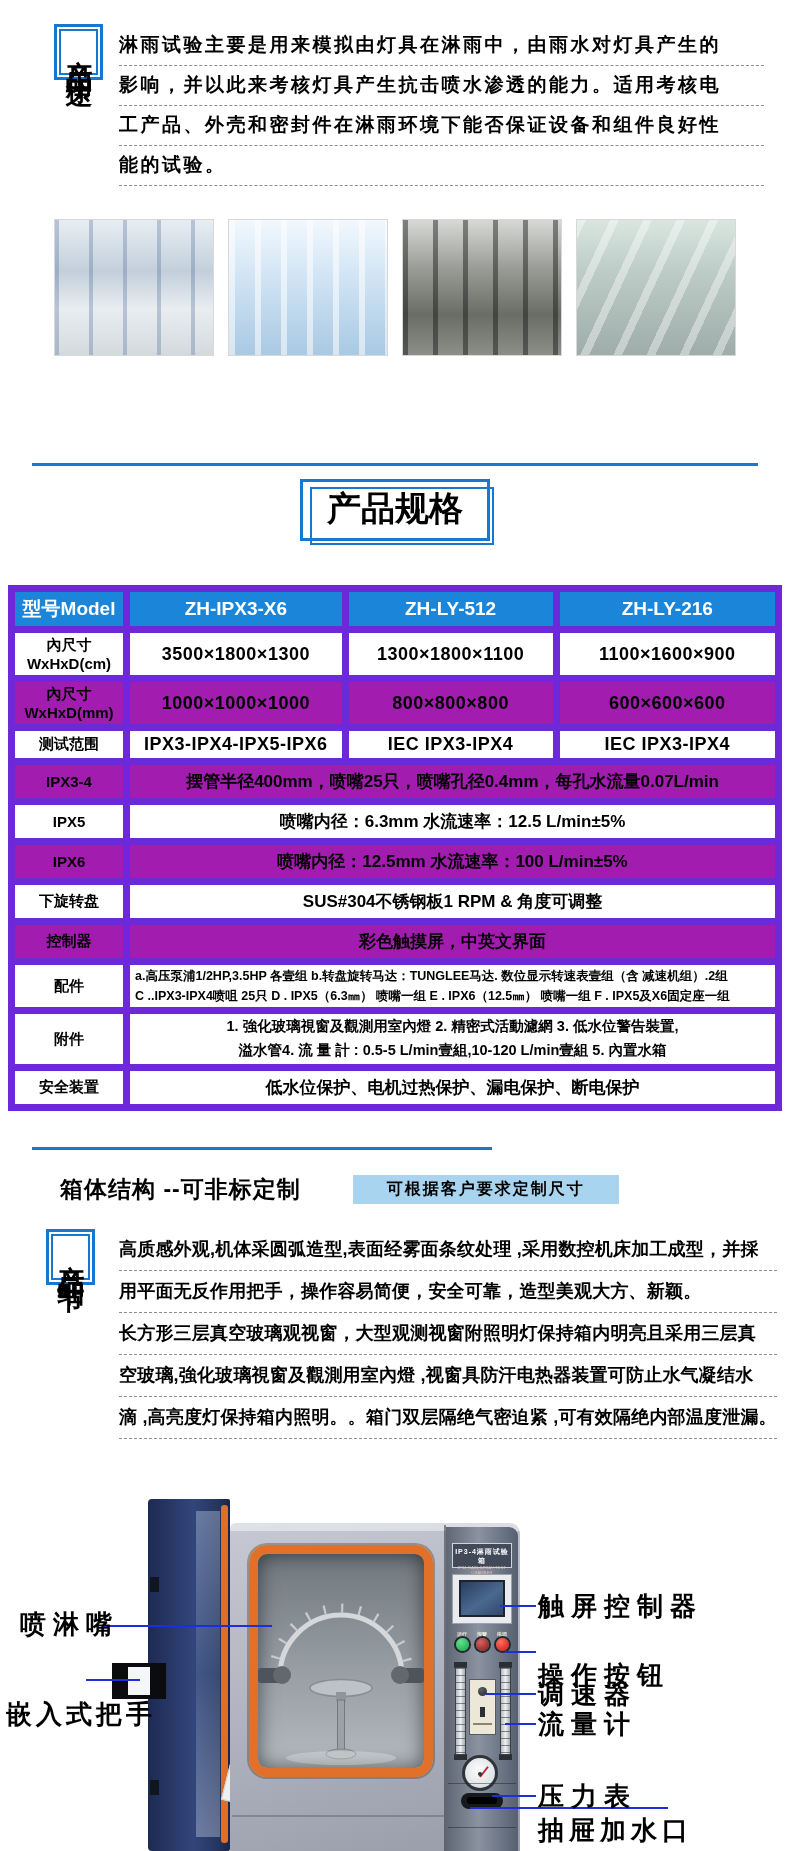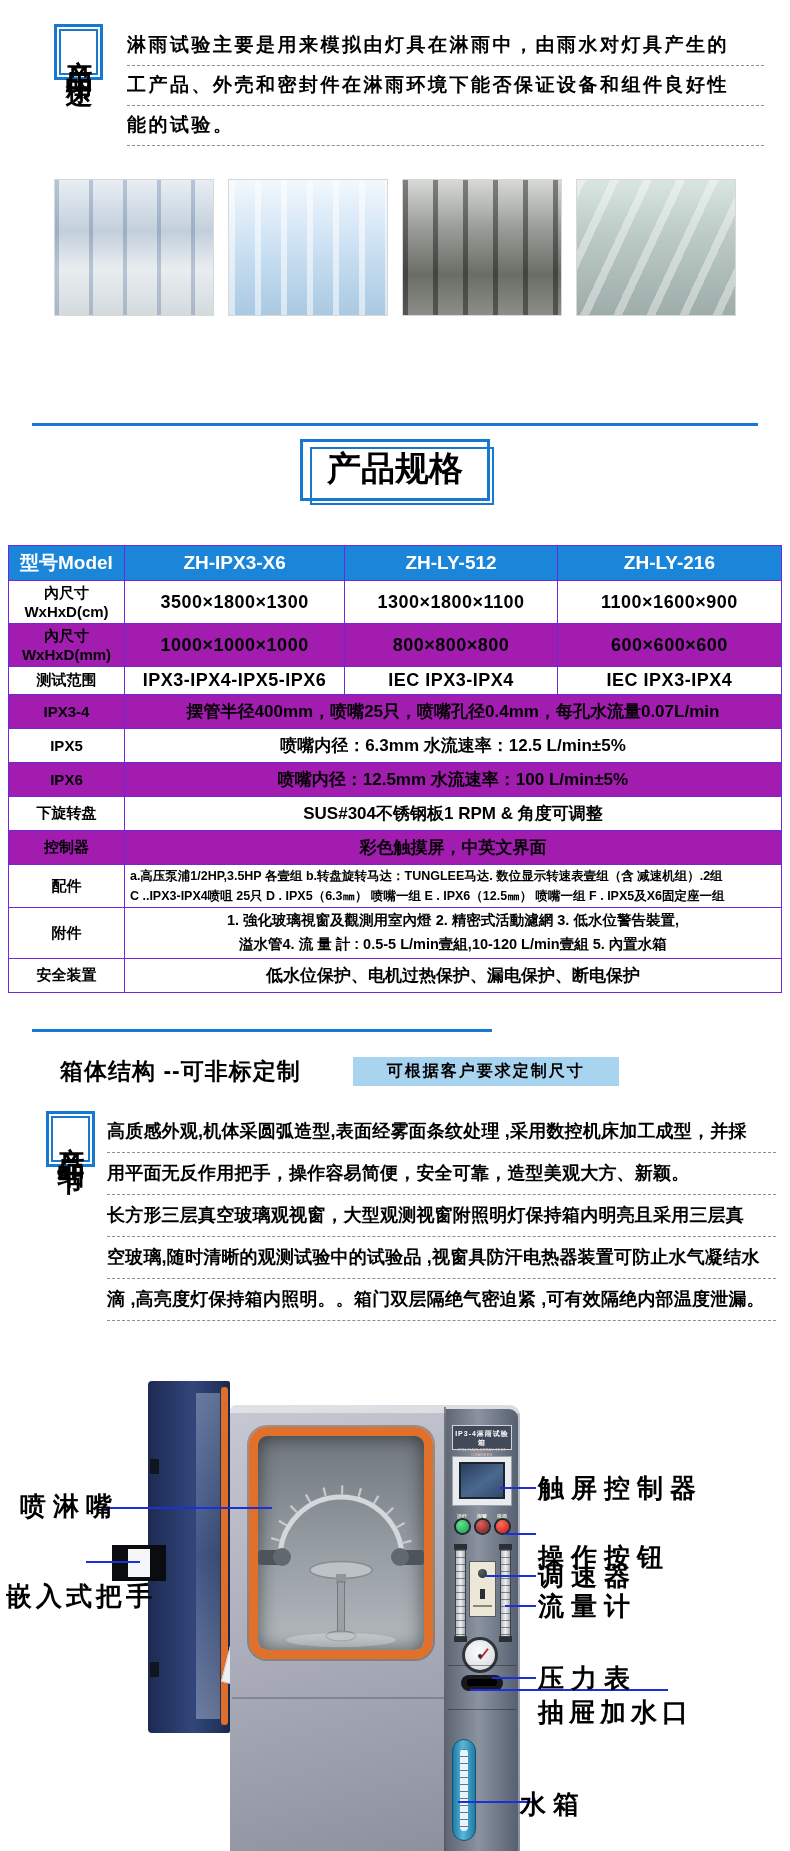--- a/index.html
+++ b/index.html
@@ -8,21 +8,21 @@
     font-family:"Liberation Sans","DejaVu Sans",sans-serif;color:#000;
   }
   
   .vbox{border:3px solid #1778d2;background:#fff;padding:2px;align-self:flex-start;}
   .vbox-inner{border:2px solid #1778d2;padding:7px 4px;display:flex;justify-content:center;}
   .vbox-inner span{
     writing-mode:vertical-rl;text-orientation:upright;
     font-size:27px;font-weight:bold;letter-spacing:7px;line-height:1;
   }
   
-  .usage-section{display:flex;gap:24px;margin:24px 26px 0 54px;}
+  .usage-section{display:flex;gap:16px;margin:24px 26px 0 54px;}
   .usage-text{flex:1;padding-top:2px;}
   .para-line{
     font-size:19px;font-weight:bold;letter-spacing:2.5px;white-space:nowrap;
     padding:6px 0 7px;border-bottom:1px dashed #8d8d8d;
   }
   
   .photos-row{display:flex;gap:14px;margin:33px 54px 0 54px;}
   .photo{width:160px;height:137px;border:1px solid #d8d8d8;box-sizing:border-box;}
   .photo1{background:
     repeating-linear-gradient(90deg,rgba(70,100,150,.30) 0 4px,transparent 4px 34px),
@@ -46,34 +46,34 @@
   .spec-title{
     position:relative;border:3px solid #1778d2;background:#fff;
     padding:4px 24px 6px;font-size:34px;font-weight:bold;z-index:1;
   }
   .spec-title::after{
     content:"";position:absolute;top:5px;left:7px;right:-7px;bottom:-7px;
     border:2px solid #1778d2;z-index:-1;
   }
   
   table.spec{border-collapse:collapse;margin:44px auto 0;width:774px;table-layout:fixed;}
-  table.spec th,table.spec td{border:1px solid #6d28d9;text-align:center;vertical-align:middle;}
+  table.spec th,table.spec td{border:7px solid #6d28d9;text-align:center;vertical-align:middle;}
   table.spec th{background:#1b86d9;color:#fff;font-size:19px;font-weight:bold;padding:4px 2px;}
   td.lbl{font-size:15px;font-weight:bold;padding:3px 1px;}
   td.val{font-size:18px;font-weight:bold;padding:3px 2px;letter-spacing:0.5px;}
   td.span{font-size:17px;font-weight:bold;padding:5px 4px;}
   tr.alt td{background:#a21caf;}
   td.small div{font-size:12.5px;font-weight:bold;text-align:left;padding:1px 4px;line-height:1.45;}
   td.mid div{font-size:14.5px;font-weight:bold;text-align:center;padding:1px 4px;line-height:1.5;}
   
   .structure-row{display:flex;align-items:center;gap:52px;margin:24px 0 0 60px;}
   .structure-title{font-size:23px;font-weight:bold;letter-spacing:1px;}
   .structure-highlight{background:#a9d4ef;font-size:16px;font-weight:bold;padding:4px 34px;letter-spacing:2px;}
   
-  .details-section{display:flex;gap:12px;margin:24px 14px 0 46px;}
+  .details-section{display:flex;gap:24px;margin:24px 14px 0 46px;}
   .details-text{flex:1;padding-top:0;}
   .details-text .para-line{font-size:18px;letter-spacing:0.2px;padding:8px 0 9px;}
   
   .machine-figure{position:relative;height:573px;margin-top:46px;}
   .machine-figure *{position:absolute;box-sizing:border-box;}
   .door{left:148px;top:14px;width:82px;height:352px;border-radius:4px 2px 2px 4px;
     background:linear-gradient(90deg,#1d2a52 0%,#32467b 55%,#24355f 85%,#1a2547 100%);}
   .door-glass{left:196px;top:26px;width:24px;height:326px;
     background:linear-gradient(180deg,rgba(210,225,245,.35),rgba(150,175,210,.18) 50%,rgba(220,230,245,.35));}
   .door-gasket{left:221px;top:20px;width:7px;height:338px;background:#dd6f2b;border-radius:3px;}
@@ -140,20 +140,21 @@
 <body>
 
 <div class="usage-section">
   <div class="vbox">
     <div class="vbox-inner">
         <span>产品用途</span>
       </div>
   </div>
   <div class="usage-text">
     <div class="para-line">淋雨试验主要是用来模拟由灯具在淋雨中，由雨水对灯具产生的</div>
+    <div class="para-line">影响，并以此来考核灯具产生抗击喷水渗透的能力。适用考核电</div>
     <div class="para-line">工产品、外壳和密封件在淋雨环境下能否保证设备和组件良好性</div>
     <div class="para-line">能的试验。</div>
   </div>
 </div>
 
 <div class="photos-row">
   <div class="photo photo1"></div>
   <div class="photo photo2"></div>
   <div class="photo photo3"></div>
   <div class="photo photo4"></div>
@@ -246,21 +247,21 @@
 <div class="details-section">
   <div class="vbox">
     <div class="vbox-inner">
         <span>产品细节</span>
       </div>
   </div>
   <div class="details-text">
     <div class="para-line">高质感外观,机体采圆弧造型,表面经雾面条纹处理 ,采用数控机床加工成型，并採</div>
     <div class="para-line">用平面无反作用把手，操作容易简便，安全可靠，造型美观大方、新颖。</div>
     <div class="para-line">长方形三层真空玻璃观视窗，大型观测视窗附照明灯保持箱内明亮且采用三层真</div>
-    <div class="para-line">空玻璃,随时清晰的观测试验中的试验品 ,视窗具防汗电热器装置可防止水气凝结水</div>
+    <div class="para-line">空玻璃,強化玻璃視窗及觀測用室內燈 ,视窗具防汗电热器装置可防止水气凝结水</div>
     <div class="para-line">滴 ,高亮度灯保持箱内照明。。箱门双层隔绝气密迫紧 ,可有效隔绝内部温度泄漏。</div>
   </div>
 </div>
 
 <div class="machine-figure">
 
   <div class="door"></div>
   <div class="door-glass"></div>
   <div class="door-gasket"></div>
   <div class="hinge h1"></div>

